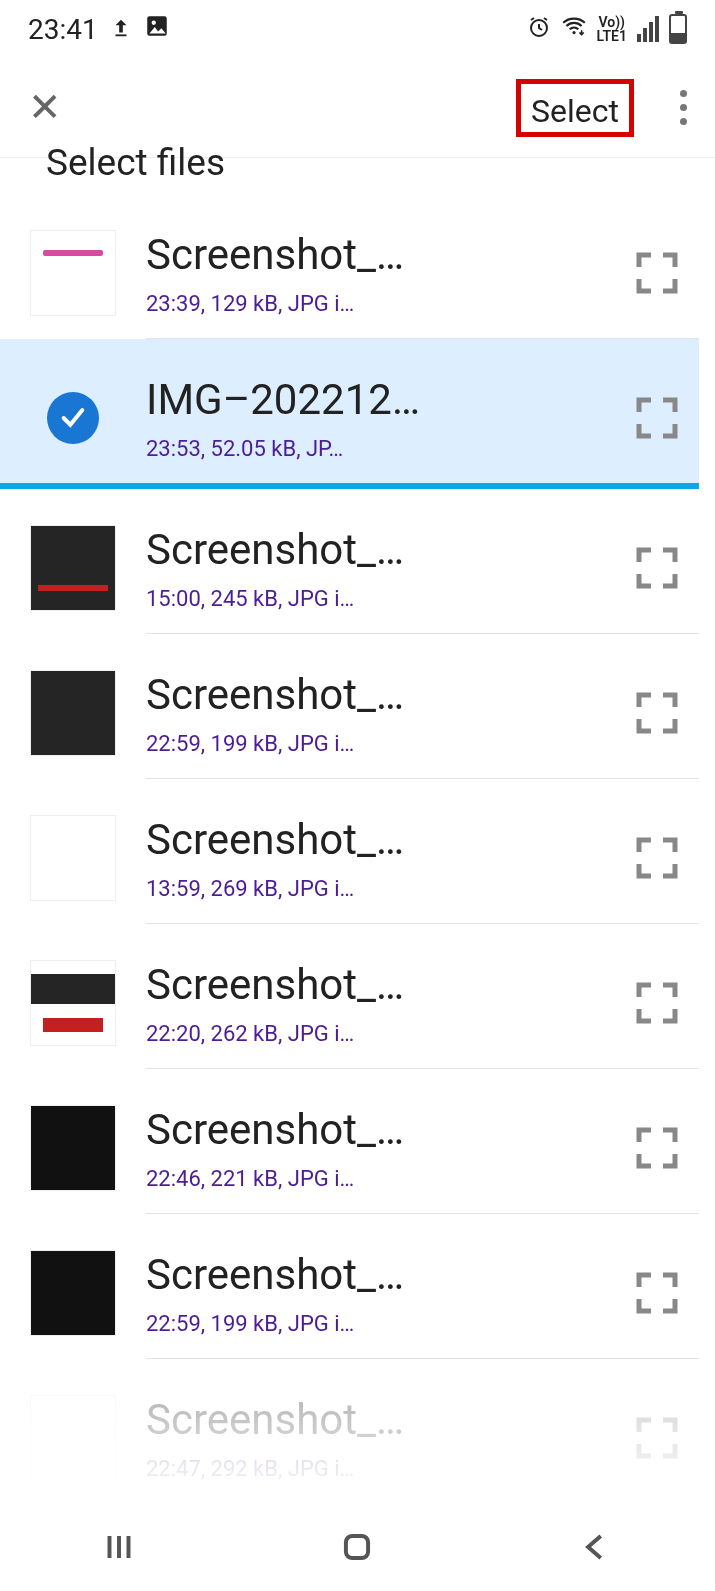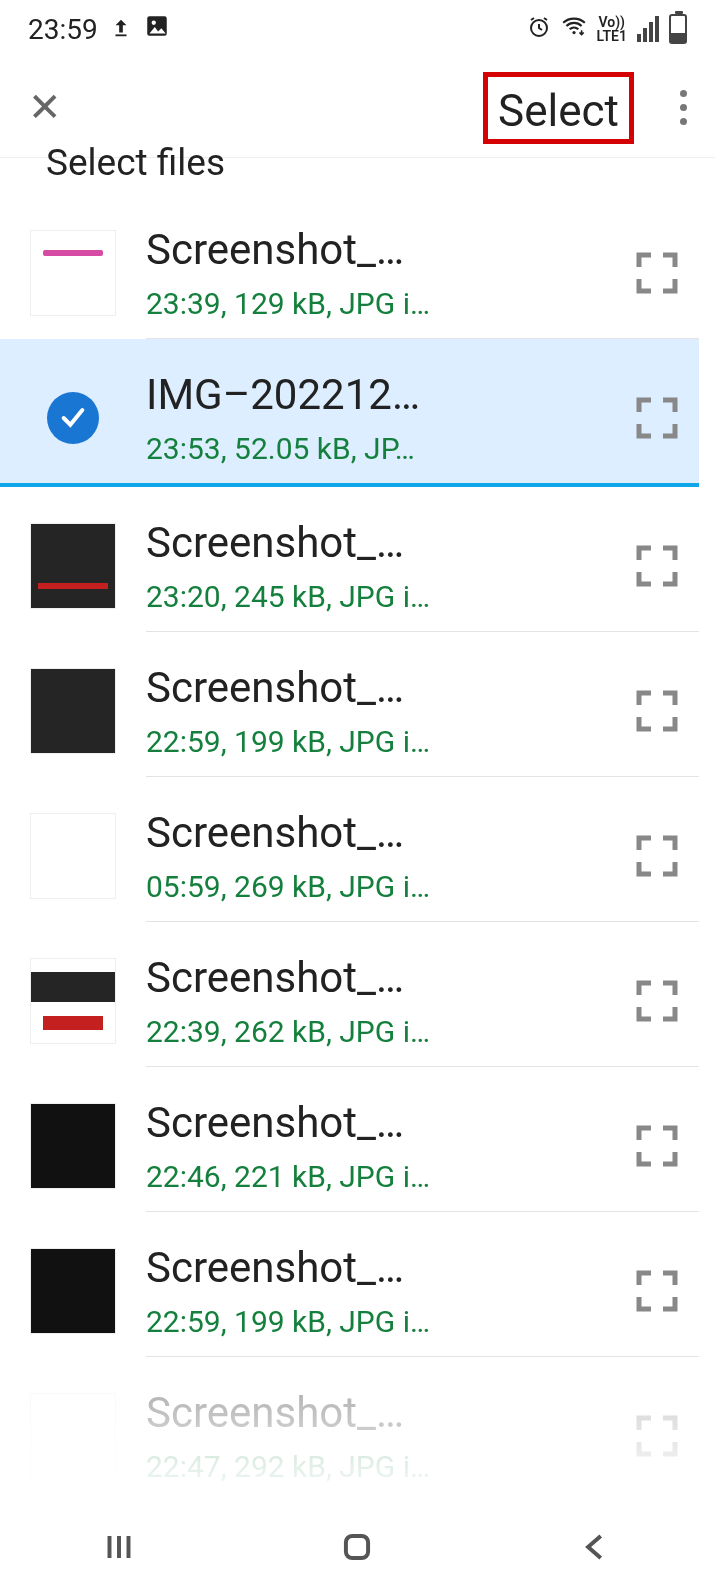--- a/index.html
+++ b/index.html
@@ -2,66 +2,66 @@
 <html><head>
   <meta charset="utf-8">
   <style>
     * { margin:0; padding:0; box-sizing:border-box; font-family:Roboto,Arial,sans-serif; }
     body { width:715px; height:1591px; background:#fff; overflow:hidden; position:relative; }
     .status-bar { height:58px; display:flex; align-items:center; padding:0 28px; font-size:28px; color:#222; }
     .status-left { display:flex; align-items:center; gap:12px; }
     .status-right { margin-left:auto; display:flex; align-items:center; gap:10px; }
     .appbar { height:100px; display:flex; align-items:center; padding:0 28px; border-bottom:1px solid #eee; }
     .appbar-title { font-size:42px; color:#222; margin-left:44px; flex:1; white-space:nowrap; overflow:hidden; text-overflow:ellipsis; max-width:230px; }
-    .select-btn { border:5px solid #d40202; padding:8px 10px 2px; font-size:44px; color:#222; margin-left:auto; margin-right:20px; }
+    .select-btn { border:5px solid #d40202; padding:8px 10px 2px; font-size:32px; color:#222; margin-left:auto; margin-right:20px; }
     .close-x { font-size:40px; color:#666; }
     .ov-dots { margin-left:26px; display:flex; flex-direction:column; gap:7px; }
     .ov-dots span { width:7px; height:7px; background:#777; border-radius:50%; display:block; }
     .section-title { font-size:37px; color:#222; padding:0 46px; height:36px; overflow:hidden; position:relative; top:-17px; }
     .file-list {}
     .file-row { display:flex; align-items:center; padding:14px 0 0 0; border-bottom:1px solid #e3e3e3; margin-left:146px; margin-right:16px; }
-    .file-row.selected { background:#dceeff; margin-left:0; padding-left:0; border-bottom:4px solid #0ea5e9; }
+    .file-row.selected { background:#dceeff; margin-left:0; padding-left:0; border-bottom:6px solid #0ea5e9; }
     .thumb-col { width:146px; display:flex; align-items:center; justify-content:center; height:115px; position:absolute; left:0; }
     .file-row.selected .thumb-col { position:static; }
     .thumb { width:86px; height:86px; background:#fff; border:1px solid #eee; display:flex; align-items:center; justify-content:center; font-size:10px; color:#999; overflow:hidden; }
     .thumb.dark { background:#252525; }
     .thumb.darker { background:#111; }
     .thumb.multi { background:#fff; }
     .thumb.banner::before { content:''; display:block; width:60px; height:6px; background:#d64ba3; border-radius:2px; margin-top:-40px; }
     .thumb.redstrip { display:flex; flex-direction:column; }
     .thumb.redstrip::after { content:''; width:70px; height:6px; background:#c42020; display:block; margin-top:40px; }
     .thumb.r2 { flex-direction:column; }
     .thumb.r2 .topbar { width:86px; height:30px; background:#252525; }
     .thumb.r2 .redbtn { width:60px; height:14px; background:#c42020; margin-top:14px; }
     .checkmark { width:52px; height:52px; border-radius:50%; background:#1976d2; display:flex; align-items:center; justify-content:center; }
     .checkmark svg { width:32px; height:32px; }
     .file-main { flex:1; min-width:0; padding-right:10px; height:130px; display:flex; flex-direction:column; justify-content:center; }
     .file-name { font-size:42px; color:#222; white-space:nowrap; overflow:hidden; text-overflow:ellipsis; margin-bottom:12px; }
-    .file-meta { font-size:30px; color:#15803d; white-space:nowrap; overflow:hidden; text-overflow:ellipsis; }
+    .file-meta { font-size:22px; color:#4c1d95; white-space:nowrap; overflow:hidden; text-overflow:ellipsis; }
     .expand-icon { width:85px; display:flex; align-items:center; justify-content:center; }
     .expand-icon svg { width:48px; height:48px; }
     .row-wrap { position:relative; }
     .navbar { position:absolute; bottom:0; left:0; right:0; height:88px; background:rgba(255,255,255,0.92); display:flex; align-items:center; justify-content:space-around; }
     .nav-item { width:50px; height:50px; display:flex; align-items:center; justify-content:center; color:#555; }
     .fade-bottom { position:absolute; bottom:88px; left:0; right:0; height:140px; background:linear-gradient(to bottom, rgba(255,255,255,0), rgba(255,255,255,0.97)); pointer-events:none; }
     .partial-row { opacity:0.42; }
     .lte { font-size:14px; line-height:1; display:flex; flex-direction:column; align-items:center; font-weight:600;justify-content:center; }
     .batt { width:18px; height:30px; border:2px solid #444; border-radius:3px; position:relative; }
     .batt::before { content:''; position:absolute; top:-5px; left:4px; width:8px; height:3px; background:#444; border-radius:1px; }
     .batt::after { content:''; position:absolute; bottom:0; left:0; right:0; height:35%; background:#444; }
     .sig { display:flex; align-items:flex-end; gap:2px; }
     .sig span { width:4px; background:#444; }
     .sig span:nth-child(1){height:8px} .sig span:nth-child(2){height:14px} .sig span:nth-child(3){height:20px} .sig span:nth-child(4){height:26px}
   </style>
 </head>
 <body>
 
 <div class="status-bar">
   <div class="status-left">
-    <span>23:59</span>
+    <span>23:41</span>
     <span>
       <svg width="22" height="22" viewBox="0 0 24 24">
           <path fill="#222" d="M12 3l6 6h-4v8h-4v-8H6z"></path>
           <rect x="6" y="19" width="12" height="2" fill="#222"></rect>
         </svg>
     </span>
     <span>
       <svg width="26" height="26" viewBox="0 0 24 24">
           <rect x="3" y="3" width="18" height="18" rx="2" fill="#222"></rect>
           <circle cx="9" cy="9" r="2" fill="#fff"></circle>
@@ -147,21 +147,21 @@
         </div>
       </div>
     </div>
     <div class="row-wrap">
       <div class="file-row">
         <div class="thumb-col">
           <div class="thumb dark redstrip"></div>
         </div>
         <div class="file-main">
           <div class="file-name">Screenshot_…</div>
-          <div class="file-meta">23:20, 245 kB, JPG i…</div>
+          <div class="file-meta">15:00, 245 kB, JPG i…</div>
         </div>
         <div class="expand-icon">
           <svg viewBox="0 0 24 24">
             <path d="M3 9V3h6M21 9V3h-6M3 15v6h6M21 15v6h-6" fill="none" stroke="#888" stroke-width="2.5"></path>
           </svg>
         </div>
       </div>
     </div>
     <div class="row-wrap">
       <div class="file-row">
@@ -179,40 +179,40 @@
         </div>
       </div>
     </div>
     <div class="row-wrap">
       <div class="file-row">
         <div class="thumb-col">
           <div class="thumb multi"></div>
         </div>
         <div class="file-main">
           <div class="file-name">Screenshot_…</div>
-          <div class="file-meta">05:59, 269 kB, JPG i…</div>
+          <div class="file-meta">13:59, 269 kB, JPG i…</div>
         </div>
         <div class="expand-icon">
           <svg viewBox="0 0 24 24">
             <path d="M3 9V3h6M21 9V3h-6M3 15v6h6M21 15v6h-6" fill="none" stroke="#888" stroke-width="2.5"></path>
           </svg>
         </div>
       </div>
     </div>
     <div class="row-wrap">
       <div class="file-row">
         <div class="thumb-col">
           <div class="thumb r2">
             <div class="topbar"></div>
             <div class="redbtn"></div>
           </div>
         </div>
         <div class="file-main">
           <div class="file-name">Screenshot_…</div>
-          <div class="file-meta">22:39, 262 kB, JPG i…</div>
+          <div class="file-meta">22:20, 262 kB, JPG i…</div>
         </div>
         <div class="expand-icon">
           <svg viewBox="0 0 24 24">
             <path d="M3 9V3h6M21 9V3h-6M3 15v6h6M21 15v6h-6" fill="none" stroke="#888" stroke-width="2.5"></path>
           </svg>
         </div>
       </div>
     </div>
     <div class="row-wrap">
       <div class="file-row">

